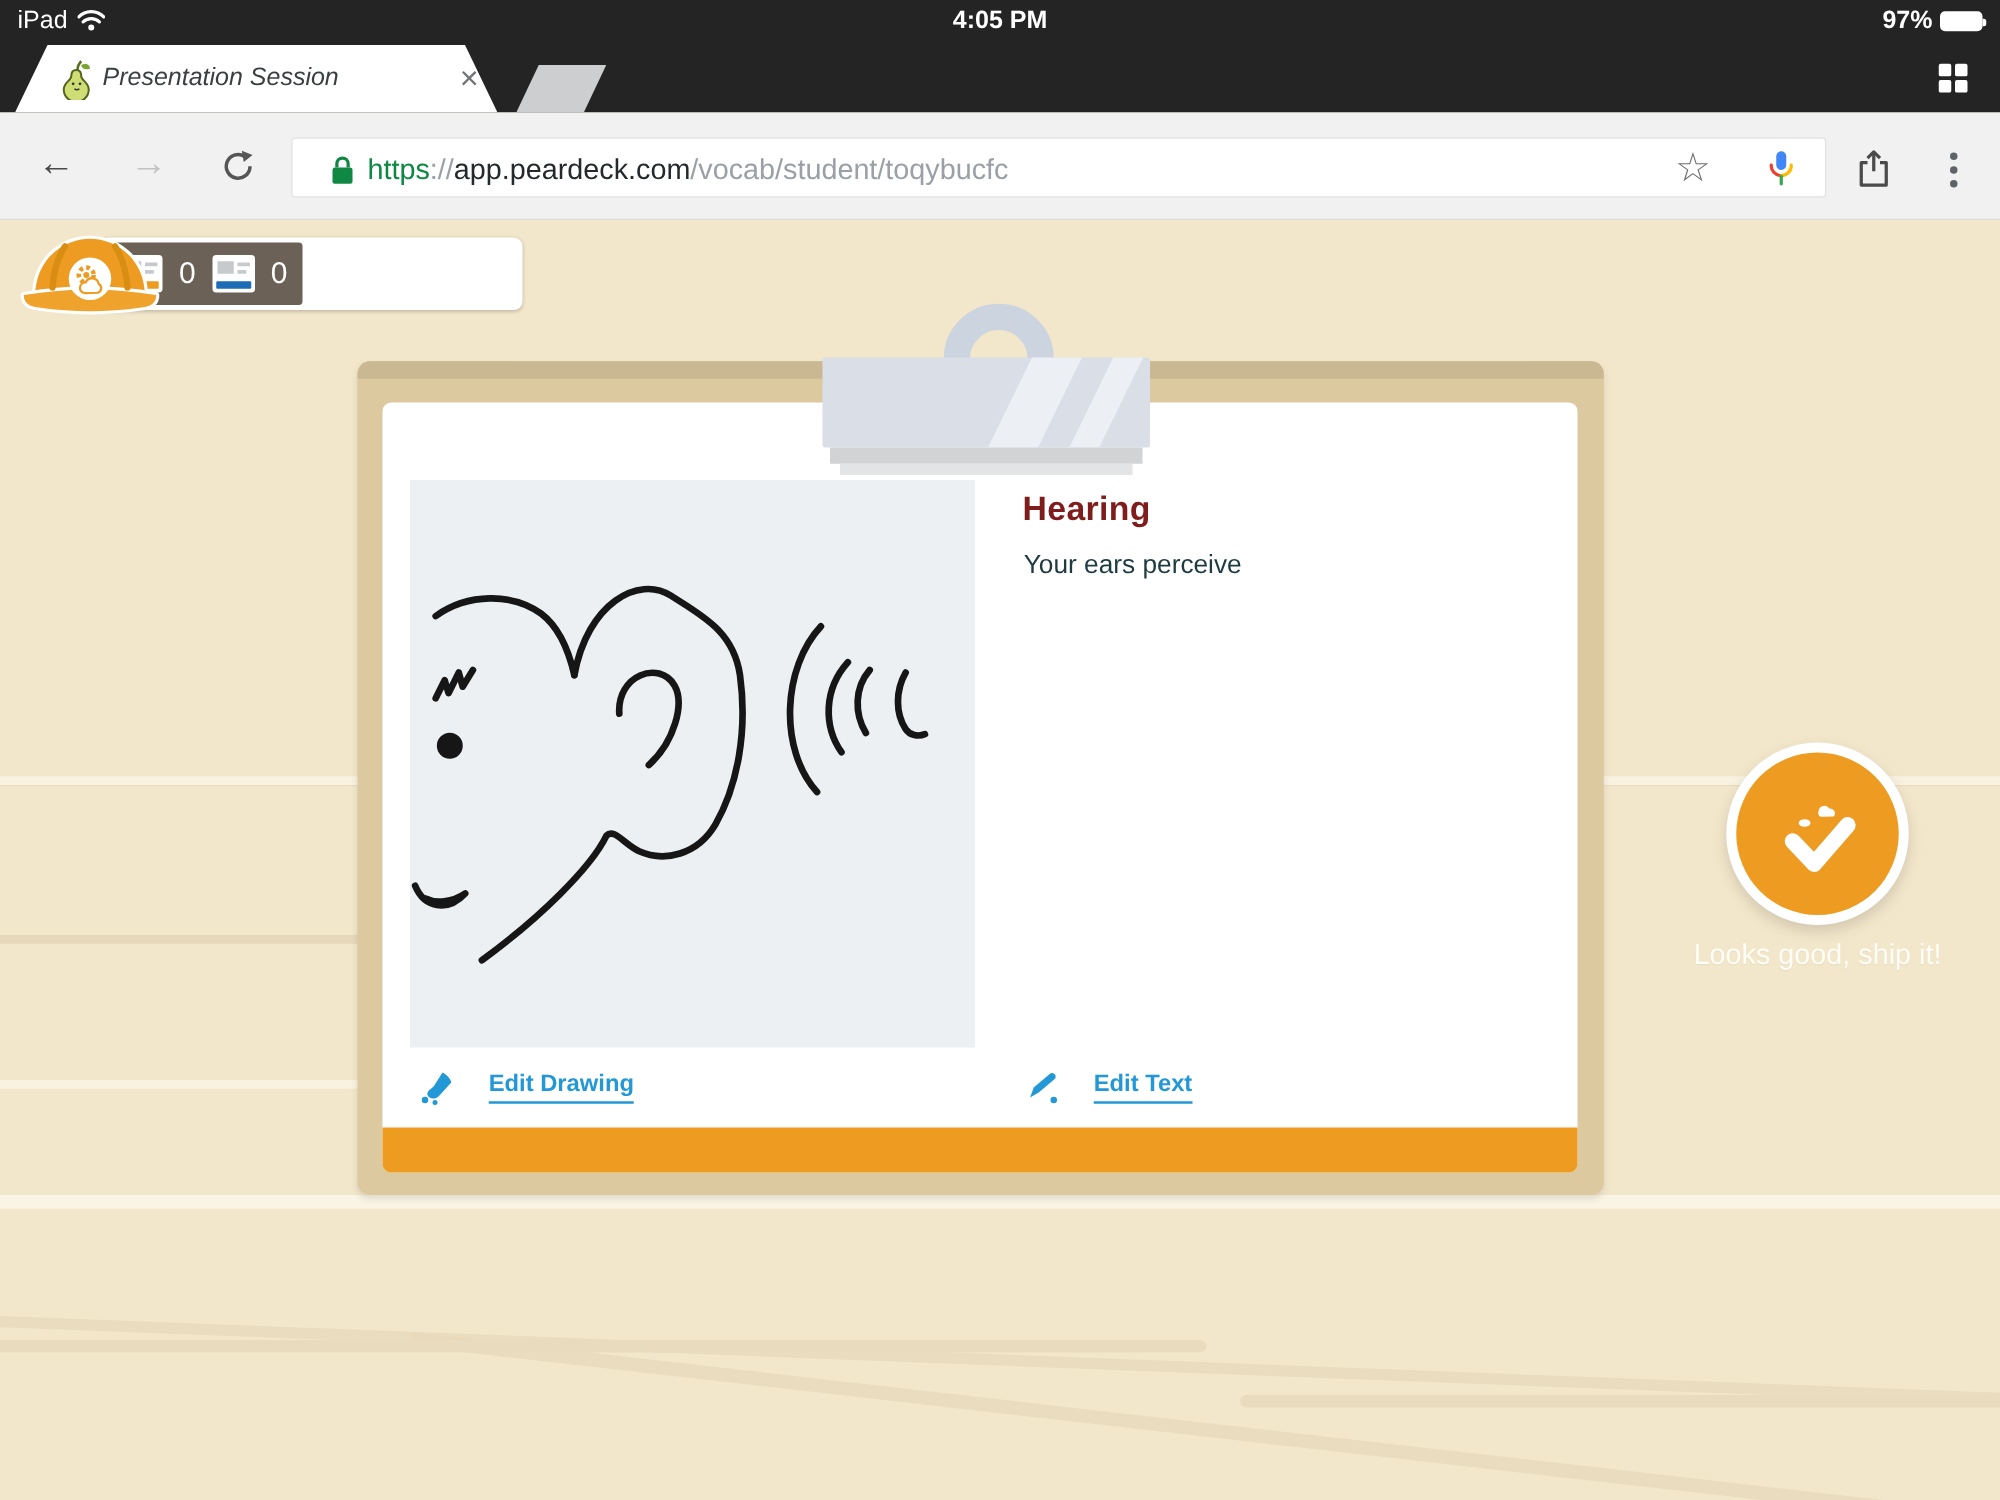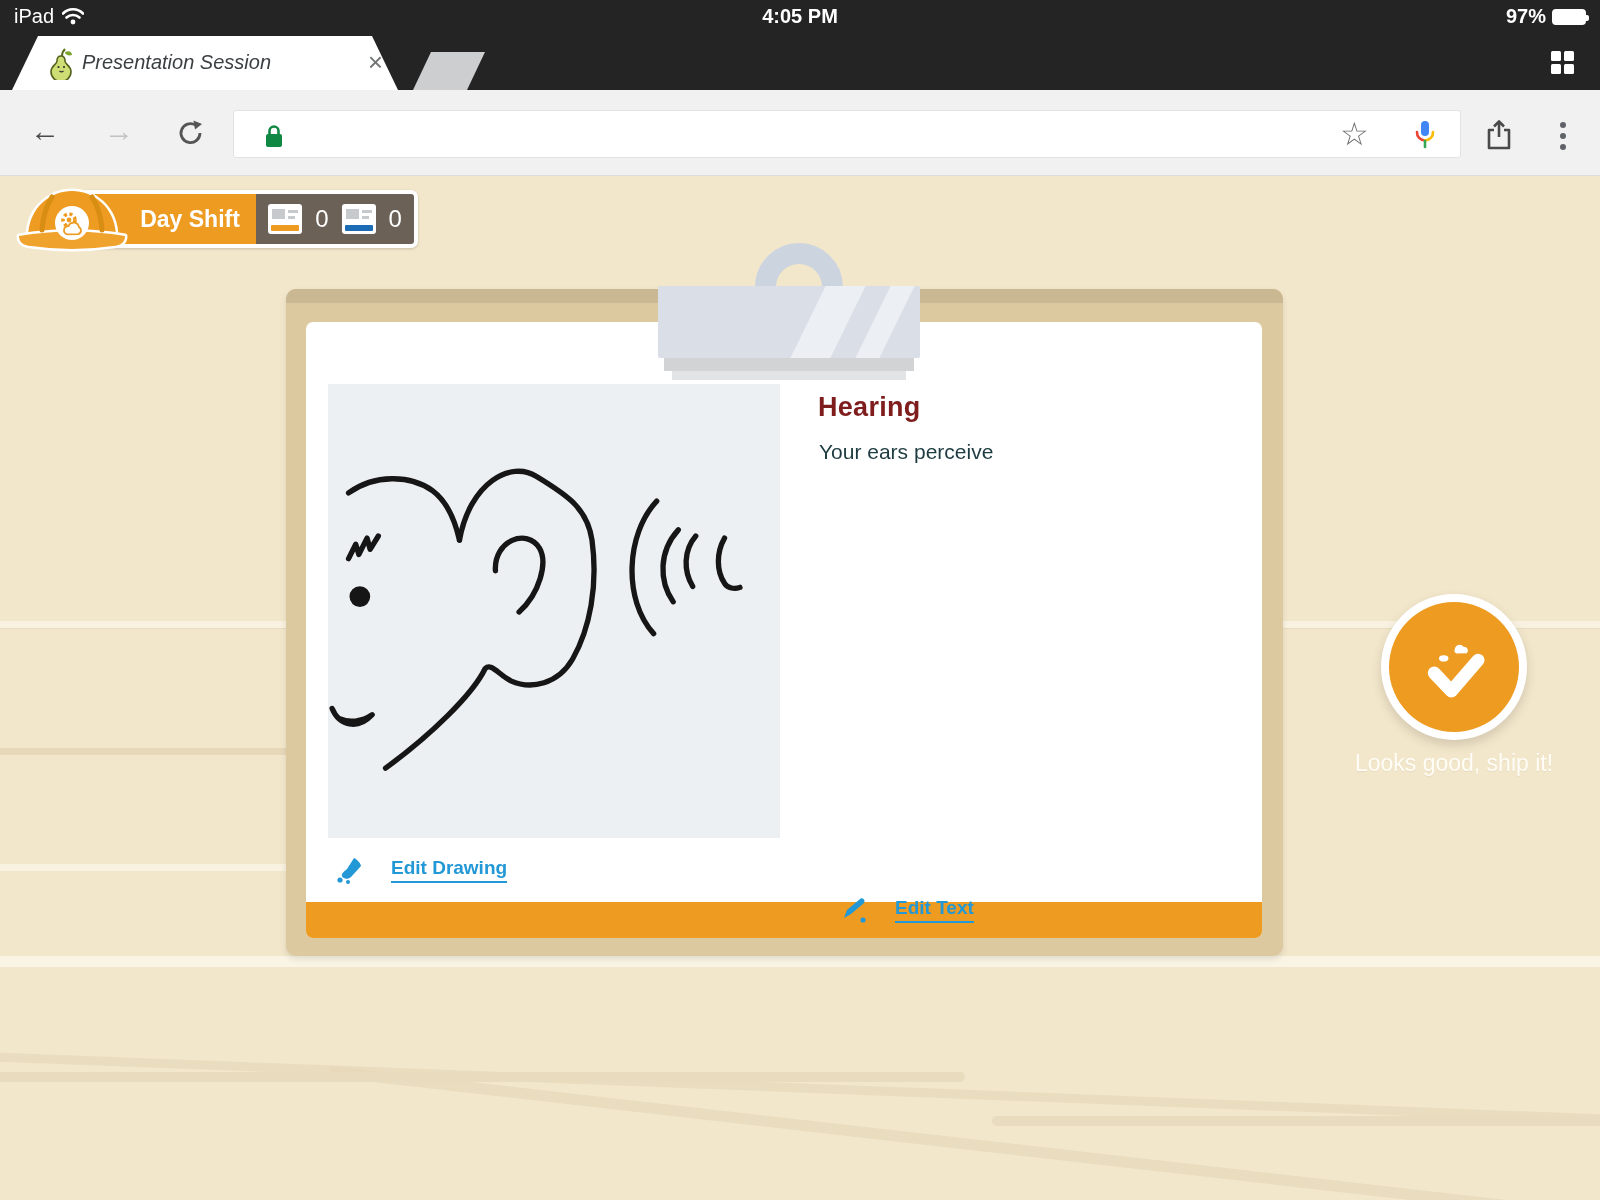--- a/index.html
+++ b/index.html
@@ -80,21 +80,21 @@
   .clip-shadow1 { left:664px; top:358px; width:250px; height:13px; background:#d1d3d5; }
   .clip-shadow2 { left:672px; top:371px; width:234px; height:9px; background:#e3e4e5; }
 
   .draw-area { left:328px; top:384px; width:452px; height:454px; background:#edf0f3; }
   .card-title { left:818px; top:392px; font-size:27px; font-weight:600; color:#7f1d1d; letter-spacing:.3px; }
   .card-desc { left:819px; top:440px; font-size:21px; color:#1d3b40; }
 
   .edit-link { display:flex; align-items:center; gap:27px; color:#2398d6; cursor:pointer; }
   .edit-label { font-size:19px; font-weight:700; color:#2398d6; border-bottom:2px solid #2398d6; padding-bottom:2px; }
   .ed-drawing { left:336px; top:856px; }
-  .ed-text { left:840px; top:856px;margin-top:40px; }
+  .ed-text { left:820px; top:856px; }
 
   
   .ship-outer { left:1381px; top:594px; width:146px; height:146px; background:#fff; border-radius:50%; box-shadow:0 5px 12px rgba(0,0,0,.14); }
   .ship-inner { position:absolute; left:8px; top:8px; width:130px; height:130px; background:#ed9b21; border-radius:50%; display:flex; align-items:center; justify-content:center; }
   .ship-label { left:1330px; top:750px; width:248px; text-align:center; color:#fffdf6; font-size:23px; text-shadow:0 1px 1px rgba(0,0,0,.06); }
 </style>
 </head>
 <body>
 
 <div class="abs topbar"></div>
@@ -139,20 +139,23 @@
 <svg class="abs reload" width="30" height="30" viewBox="0 0 30 30">
   <path d="M24 15 A9.5 9.5 0 1 1 19.5 7" fill="none" stroke="#555" stroke-width="2.8"></path>
   <polygon points="17.5,2.5 26,6 19,11.5" fill="#555"></polygon>
 </svg>
 
 <div class="abs url-field">
   <svg class="lock" width="20" height="24" viewBox="0 0 20 24">
     <rect x="2" y="10" width="16" height="13" rx="2" fill="#0e8843"></rect>
     <path d="M5.5 10 V7 a4.5 4.5 0 0 1 9 0 V10" fill="none" stroke="#0e8843" stroke-width="2.6"></path>
   </svg>
+  <span class="url-text">
+    <span class="u-scheme">https</span><span class="u-sep">://</span><span class="u-host">app.peardeck.com</span><span class="u-path">/vocab/student/toqybucfc</span>
+  </span>
   <span class="star-icon">☆</span>
   <svg class="mic-icon" width="26" height="34" viewBox="0 0 26 34">
     <rect x="9" y="2" width="8" height="15" rx="4" fill="#4285f4"></rect>
     <path d="M5 13 a8 8 0 0 0 8 8.5" fill="none" stroke="#ea4335" stroke-width="2.6" stroke-linecap="round"></path>
     <path d="M21 13 a8 8 0 0 1 -8 8.5" fill="none" stroke="#fbbc05" stroke-width="2.6" stroke-linecap="round"></path>
     <line x1="13" y1="22" x2="13" y2="28" stroke="#34a853" stroke-width="2.6" stroke-linecap="round"></line>
   </svg>
 </div>
 
 <svg class="abs share-icon" width="30" height="32" viewBox="0 0 30 32">
@@ -169,23 +172,20 @@
 <div class="abs stripe s-a"></div>
 <div class="abs s-b"></div>
 <div class="abs stripe s-c"></div>
 <div class="abs s-d"></div>
 <div class="abs s-g"></div>
 <div class="abs s-h"></div>
 <div class="abs s-e"></div>
 <div class="abs s-f"></div>
 
 <div class="abs badge-wrap">
-  <div class="badge-shift">
-    <span class="badge-shift-label">Day Shift</span>
-  </div>
   <div class="badge-counts">
     <span class="mini-card">
       <i class="mc-img"></i>
         <i class="mc-l1"></i>
         <i class="mc-l2"></i>
       <span class="mc-bar" style="background:#ed9b21"></span>
     </span>
     <span class="count-num">0</span>
     <span class="mini-card">
       <i class="mc-img"></i>

